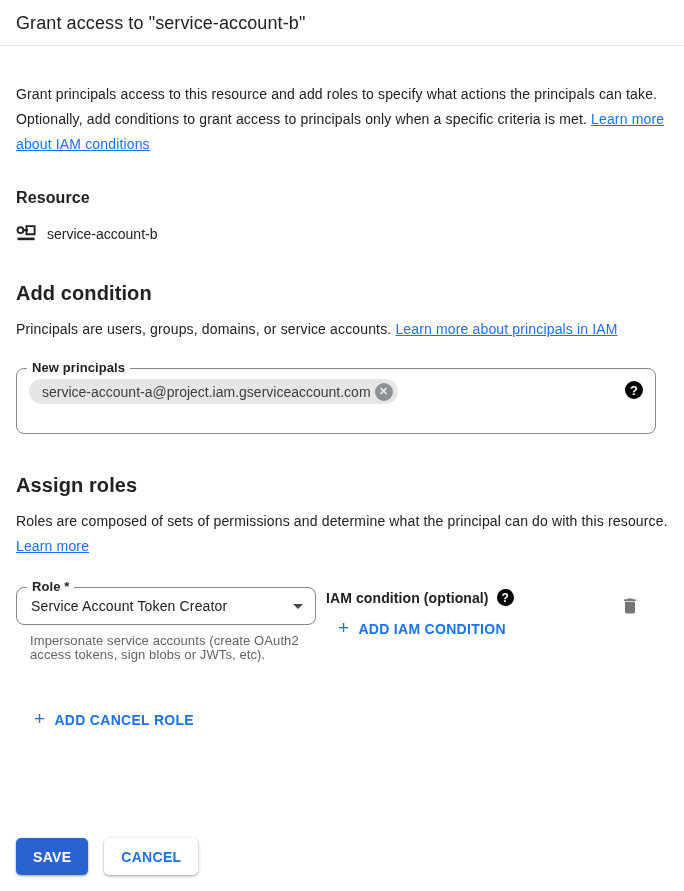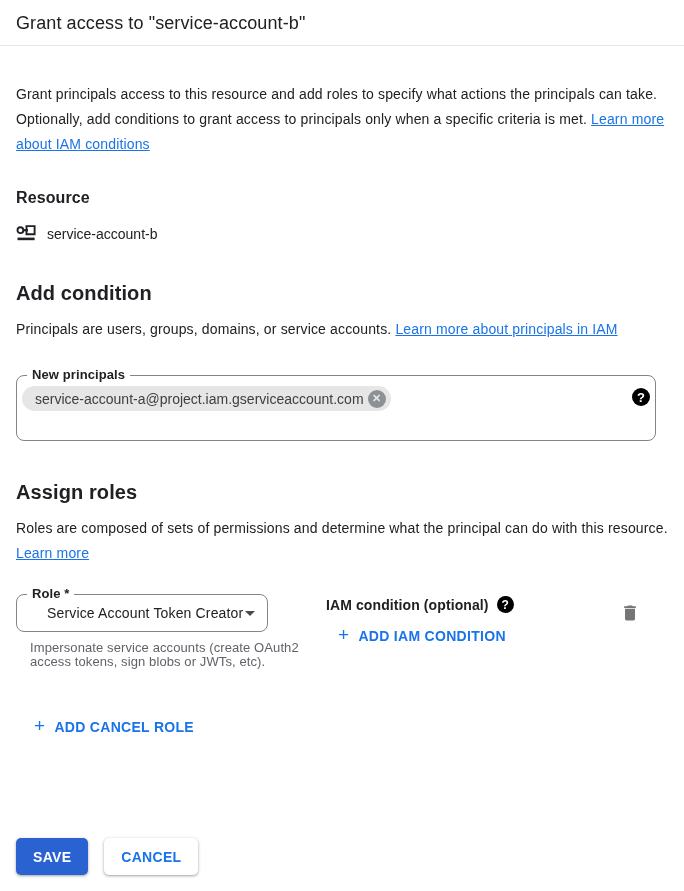--- a/index.html
+++ b/index.html
@@ -74,24 +74,24 @@
     top: -9px;
     left: 10px;
     background: #fff;
     padding: 0 5px;
     font-size: 13px;
     font-weight: 700;
     color: #202124;
     letter-spacing: 0.1px;
   }
   .principals-field {
-    margin-top: 33px;
+    margin-top: 26px;
     width: 640px;
     height: 66px;
-    padding: 10px 5px;
+    padding: 10px 12px;
     display: flex;
     align-items: flex-start;
   }
   .chip {
     display: inline-flex;
     align-items: center;
     background: #e6e6e6;
     border-radius: 13px;
     height: 25px;
     padding: 0 5px 0 13px;
@@ -128,23 +128,23 @@
     line-height: 1;
   }
   .principals-field .help-icon { margin-left: auto; margin-top: 2px; }
   .role-row {
     margin-top: 28px;
     display: flex;
     align-items: flex-start;
   }
   .role-col { width: 300px; }
   .role-select {
-    width: 252px;
+    width: 300px;
     height: 38px;
-    padding: 0 12px 0 30px;
+    padding: 0 12px 0 14px;
     display: flex;
     align-items: center;
     cursor: pointer;
   }
   .role-select .value { font-size: 14px; letter-spacing: 0.15px; }
   .dropdown-arrow {
     margin-left: auto;
     width: 0; height: 0;
     border-left: 5px solid transparent;
     border-right: 5px solid transparent;

